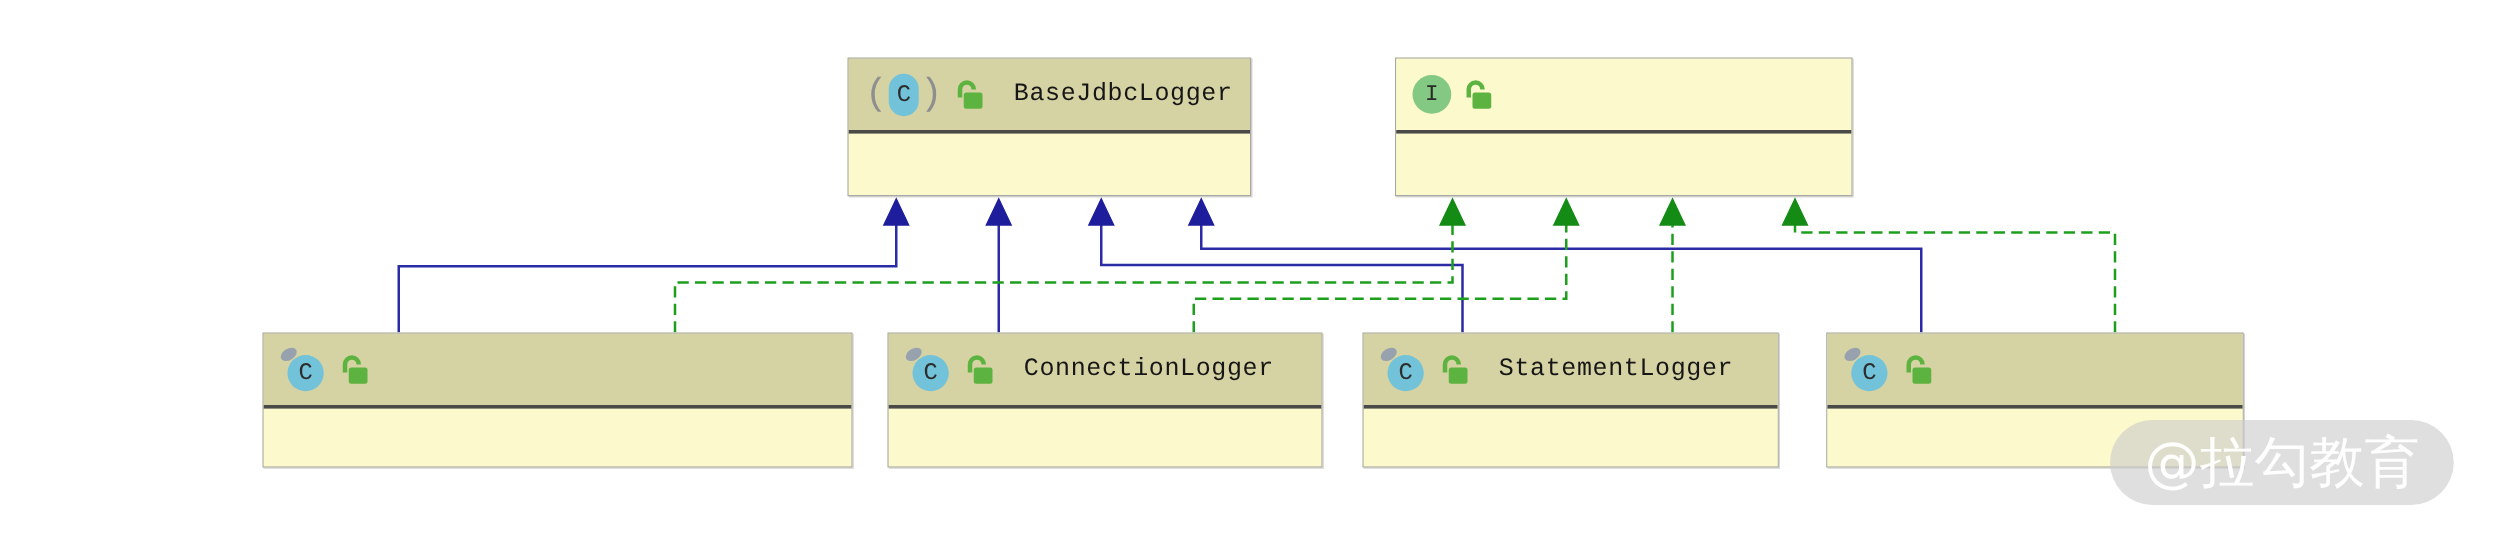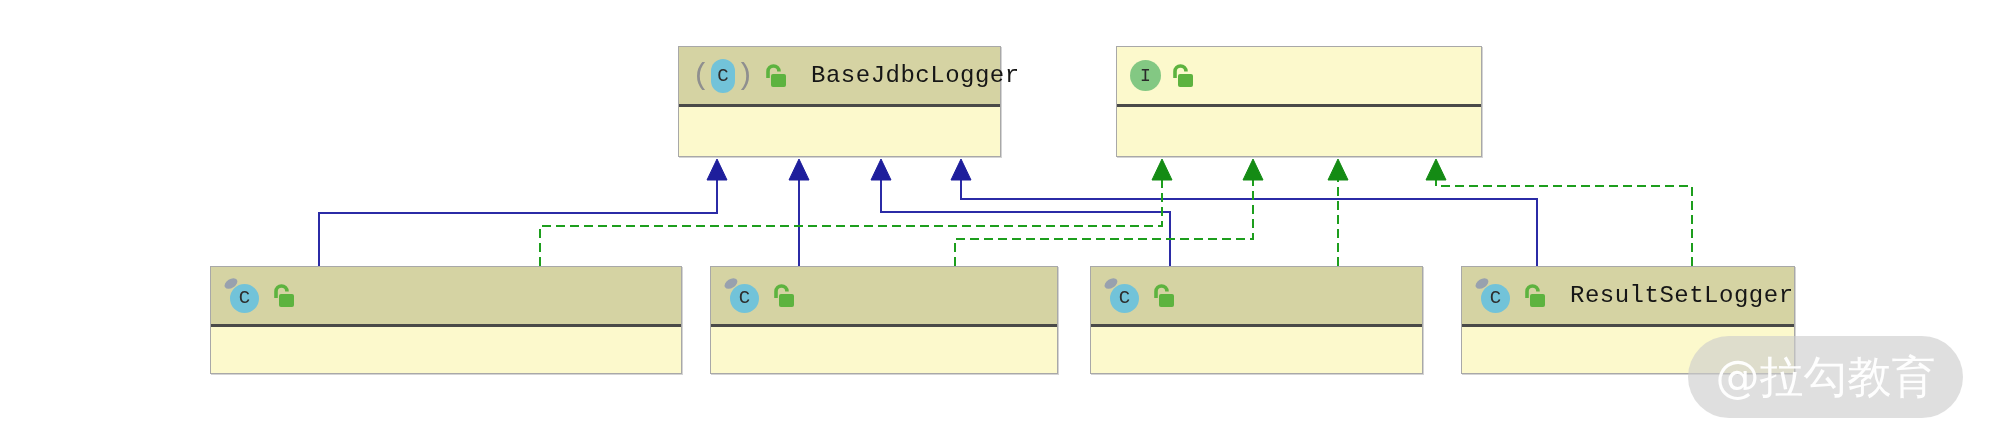--- a/index.html
+++ b/index.html
@@ -23,21 +23,21 @@
     box-shadow:1px 1px 0 rgba(160,160,160,.45);
   }
   .hdr{
     height:57px;flex:0 0 57px;display:flex;align-items:center;
     border-bottom:3px solid #4a4a48;padding-left:13px;box-sizing:content-box;
   }
   .hdr.khaki{background:#d5d3a3;}
   .hdr.light{background:#fcf9cc;}
   .body{flex:1;background:#fcf9cc;}
   .cls-name{
-    font-size:24px;color:#161616;margin-left:22px;white-space:nowrap;
+    font-size:20px;color:#161616;margin-left:22px;white-space:nowrap;
     letter-spacing:.5px;
   }
   
   .icon-class{position:relative;width:38px;height:40px;flex:0 0 38px;}
   .icon-class .ball{
     position:absolute;left:6px;top:8px;width:29px;height:29px;border-radius:50%;
     background:#72c3d9;display:flex;align-items:center;justify-content:center;
     font-size:19px;color:#2d2d2d;
   }
   .icon-class .pin{
@@ -62,21 +62,21 @@
   
   .n-basejdbc{left:678px;top:46px;width:323px;height:111px;}
   .n-invocation{left:1116px;top:46px;width:366px;height:111px;}
   .n-prepared{left:210px;top:266px;width:472px;height:108px;}
   .n-connection{left:710px;top:266px;width:348px;height:108px;}
   .n-statement{left:1090px;top:266px;width:333px;height:108px;}
   .n-resultset{left:1461px;top:266px;width:334px;height:108px;}
 
   
   .watermark{
-    position:absolute;z-index:3;left:1688px;top:336px;width:275px;height:82px;
+    position:absolute;z-index:3;left:1688px;top:336px;width:275px;height:68px;
     border-radius:41px;background:rgba(203,203,203,0.62);
     display:flex;align-items:center;justify-content:center;
   }
   .watermark span{
     color:rgba(255,255,255,0.96);font-size:44px;
     font-family:"DejaVu Sans","Liberation Sans",sans-serif;
   }
 </style>
 </head>
 <body>
@@ -146,48 +146,49 @@
 <div class="node n-connection">
   <div class="hdr khaki">
     <span class="icon-class">
       <span class="pin"></span>
       <span class="ball">C</span>
     </span>
     <svg class="lock" viewBox="0 0 26 28">
       <path d="M5 16 V9.5 A5.5 5.5 0 0 1 16 9.5" fill="none" stroke="#5db33f" stroke-width="3.6"></path>
       <rect x="8" y="12" width="15" height="13" rx="2" fill="#5db33f"></rect>
     </svg>
+    <span class="cls-name">ConnectionLogger</span>
   </div>
   <div class="body"></div>
 </div>
 
 <div class="node n-statement">
   <div class="hdr khaki">
     <span class="icon-class">
       <span class="pin"></span>
       <span class="ball">C</span>
     </span>
     <svg class="lock" viewBox="0 0 26 28">
       <path d="M5 16 V9.5 A5.5 5.5 0 0 1 16 9.5" fill="none" stroke="#5db33f" stroke-width="3.6"></path>
       <rect x="8" y="12" width="15" height="13" rx="2" fill="#5db33f"></rect>
     </svg>
+    <span class="cls-name">StatementLogger</span>
   </div>
   <div class="body"></div>
 </div>
 
 <div class="node n-resultset">
   <div class="hdr khaki">
     <span class="icon-class">
       <span class="pin"></span>
       <span class="ball">C</span>
     </span>
     <svg class="lock" viewBox="0 0 26 28">
       <path d="M5 16 V9.5 A5.5 5.5 0 0 1 16 9.5" fill="none" stroke="#5db33f" stroke-width="3.6"></path>
       <rect x="8" y="12" width="15" height="13" rx="2" fill="#5db33f"></rect>
     </svg>
-    <span class="cls-name">ResultSetLogger</span>
   </div>
   <div class="body"></div>
 </div>
 
 <div class="watermark">
   <span>@拉勾教育</span>
 </div>
 
 </body></html>

